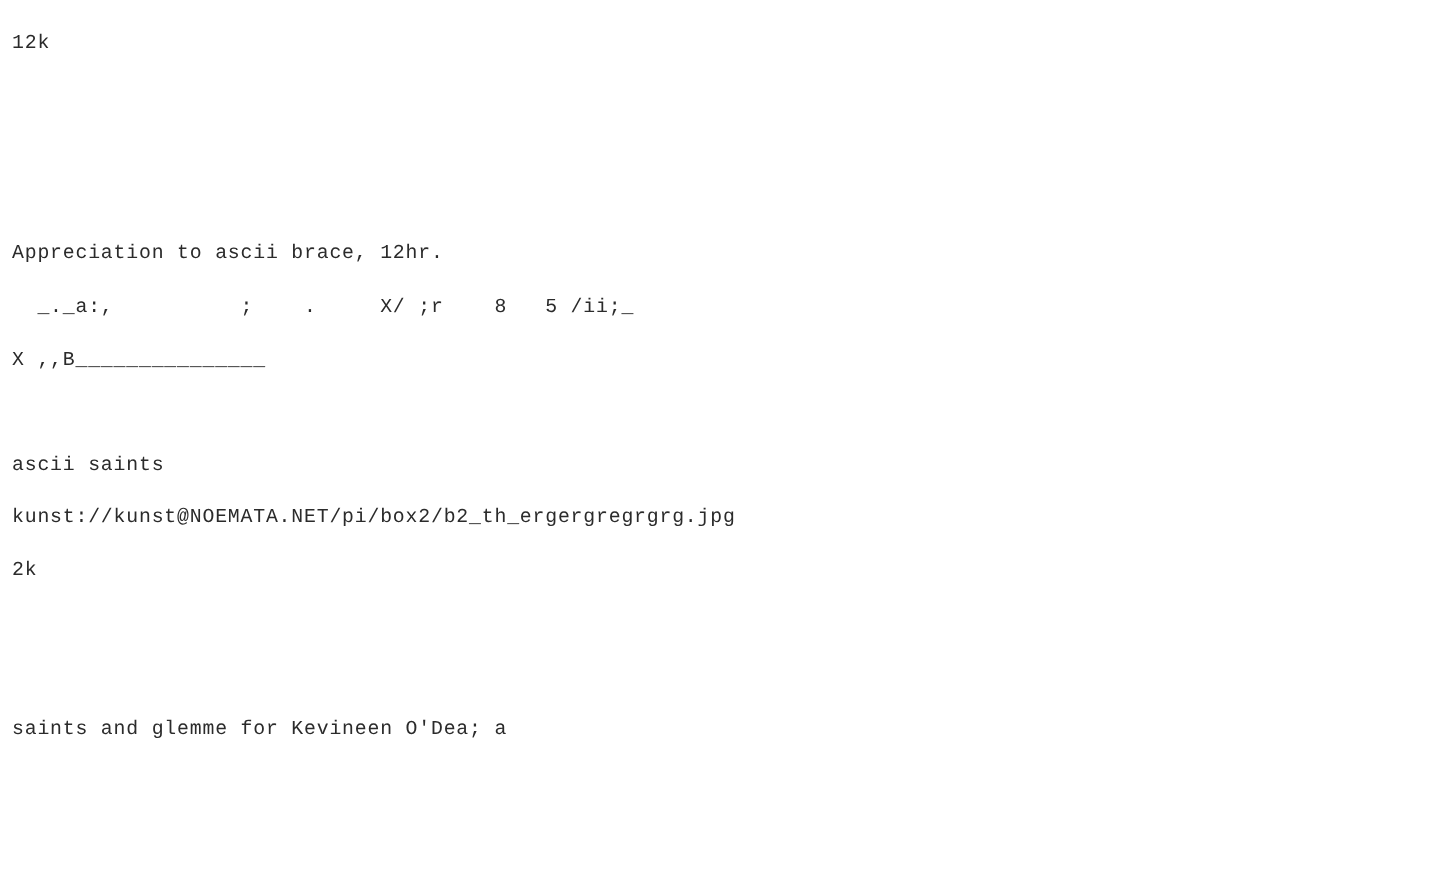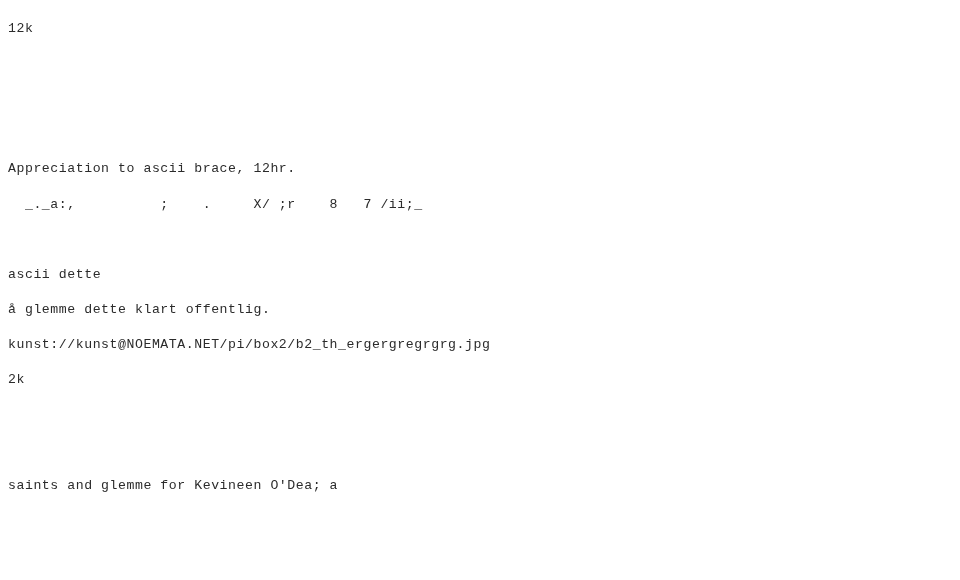--- a/index.html
+++ b/index.html
@@ -50,24 +50,24 @@
 </head>
 <body>
 
 <div id="doc">
   <div class="page-text">
 <span class="line">12k</span>
 <span class="blank"></span>
 <span class="blank"></span>
 <span class="blank"></span>
 <span class="line">Appreciation to ascii brace, 12hr.</span>
-<span class="line">  _._a:,          ;    .     X/ ;r    8   7 /ii;_</span>
+<span class="line">  _._a:,          ;    .     X/ ;r    8   5 /ii;_</span>
+<span class="line">X ,,B_______________</span>
 <span class="blank"></span>
-<span class="line">ascii dette</span>
-<span class="line">å glemme dette klart offentlig.</span>
+<span class="line">ascii saints</span>
 <span class="line">kunst://kunst@NOEMATA.NET/pi/box2/b2_th_ergergregrgrg.jpg</span>
 <span class="line">2k</span>
 <span class="blank"></span>
 <span class="blank"></span>
 <span class="line">saints and glemme for Kevineen O'Dea; a</span>
 
 
 
 
 

